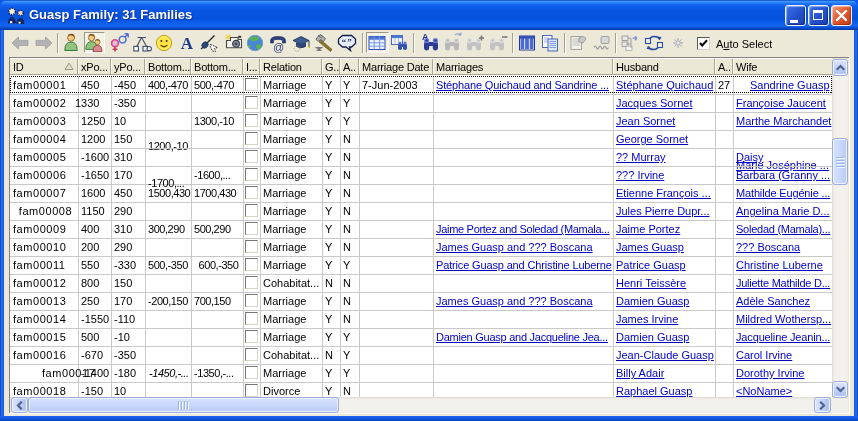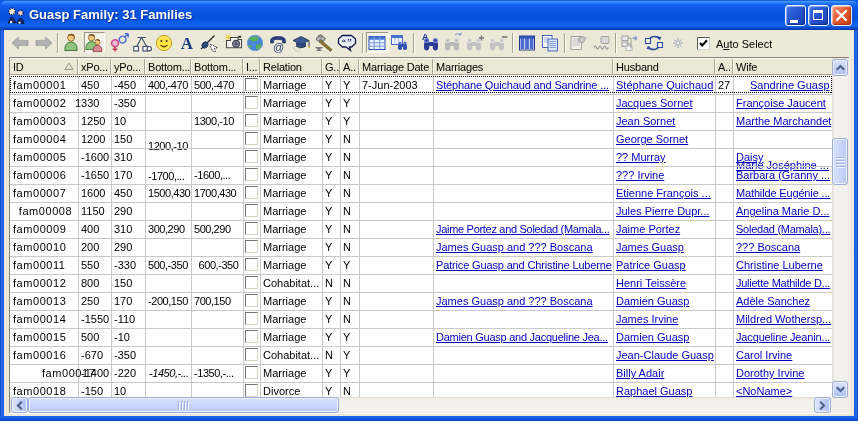--- a/index.html
+++ b/index.html
@@ -380,21 +380,21 @@
 <div class="cb" style="left:245px;top:150px;"></div>
 <span class="t" style="left:263px;top:149px;width:59px;height:16px;">Marriage</span>
 <span class="t" style="left:325px;top:149px;width:15px;height:16px;">Y</span>
 <span class="t" style="left:343px;top:149px;width:16px;height:16px;">N</span>
 <span class="lk" style="left:616px;top:149px;width:99px;height:16px;">?? Murray</span>
 <span class="lk" style="left:736px;top:149px;width:96px;height:16px;">Daisy</span>
 <div class="hline" style="left:10px;top:184px;width:822px;"></div>
 <span class="tid" style="left:13px;top:167px;width:65px;height:16px;">fam00006</span>
 <span class="t" style="left:81px;top:167px;width:30px;height:16px;">-1650</span>
 <span class="t" style="left:114px;top:167px;width:31px;height:16px;">170</span>
-<span class="tn" style="left:148px;top:168px;width:43px;height:16px;">-1700,...</span>
+<span class="tn" style="left:148px;top:175px;width:43px;height:16px;">-1700,...</span>
 <span class="tn" style="left:194px;top:167px;width:49px;height:16px;">-1600,...</span>
 <div class="cb" style="left:245px;top:168px;"></div>
 <span class="t" style="left:263px;top:167px;width:59px;height:16px;">Marriage</span>
 <span class="t" style="left:325px;top:167px;width:15px;height:16px;">Y</span>
 <span class="t" style="left:343px;top:167px;width:16px;height:16px;">N</span>
 <span class="lk" style="left:616px;top:167px;width:99px;height:16px;">??? Irvine</span>
 <span class="lk" style="left:736px;top:167px;width:96px;height:16px;">Barbara (Granny ...</span>
 <div class="hline" style="left:10px;top:202px;width:822px;"></div>
 <span class="tid" style="left:13px;top:185px;width:65px;height:16px;">fam00007</span>
 <span class="t" style="left:81px;top:185px;width:30px;height:16px;">1600</span>
@@ -504,21 +504,21 @@
 <span class="t" style="left:114px;top:347px;width:31px;height:16px;">-350</span>
 <div class="cb" style="left:245px;top:348px;"></div>
 <span class="t" style="left:263px;top:347px;width:59px;height:16px;">Cohabitat...</span>
 <span class="t" style="left:325px;top:347px;width:15px;height:16px;">N</span>
 <span class="t" style="left:343px;top:347px;width:16px;height:16px;">Y</span>
 <span class="lk" style="left:616px;top:347px;width:99px;height:16px;">Jean-Claude Guasp</span>
 <span class="lk" style="left:736px;top:347px;width:96px;height:16px;">Carol Irvine</span>
 <div class="hline" style="left:10px;top:382px;width:822px;"></div>
 <span class="tid" style="left:18px;top:365px;width:65px;height:16px;margin-left:24px;">fam00017</span>
 <span class="t" style="left:81px;top:365px;width:30px;height:16px;">-1400</span>
-<span class="t" style="left:114px;top:365px;width:31px;height:16px;">-220</span>
+<span class="t" style="left:114px;top:365px;width:31px;height:16px;">-180</span>
 <span class="tn" style="left:149px;top:365px;width:43px;height:16px;font-style:italic;">-1450,-...</span>
 <span class="tn" style="left:194px;top:365px;width:49px;height:16px;">-1350,-...</span>
 <div class="cb" style="left:245px;top:366px;"></div>
 <span class="t" style="left:263px;top:365px;width:59px;height:16px;">Marriage</span>
 <span class="t" style="left:325px;top:365px;width:15px;height:16px;">Y</span>
 <span class="t" style="left:343px;top:365px;width:16px;height:16px;">Y</span>
 <span class="lk" style="left:616px;top:365px;width:99px;height:16px;">Billy Adair</span>
 <span class="lk" style="left:736px;top:365px;width:96px;height:16px;">Dorothy Irvine</span>
 <span class="tid" style="left:13px;top:383px;width:65px;height:14px;">fam00018</span>
 <span class="t" style="left:81px;top:383px;width:30px;height:14px;">-150</span>

